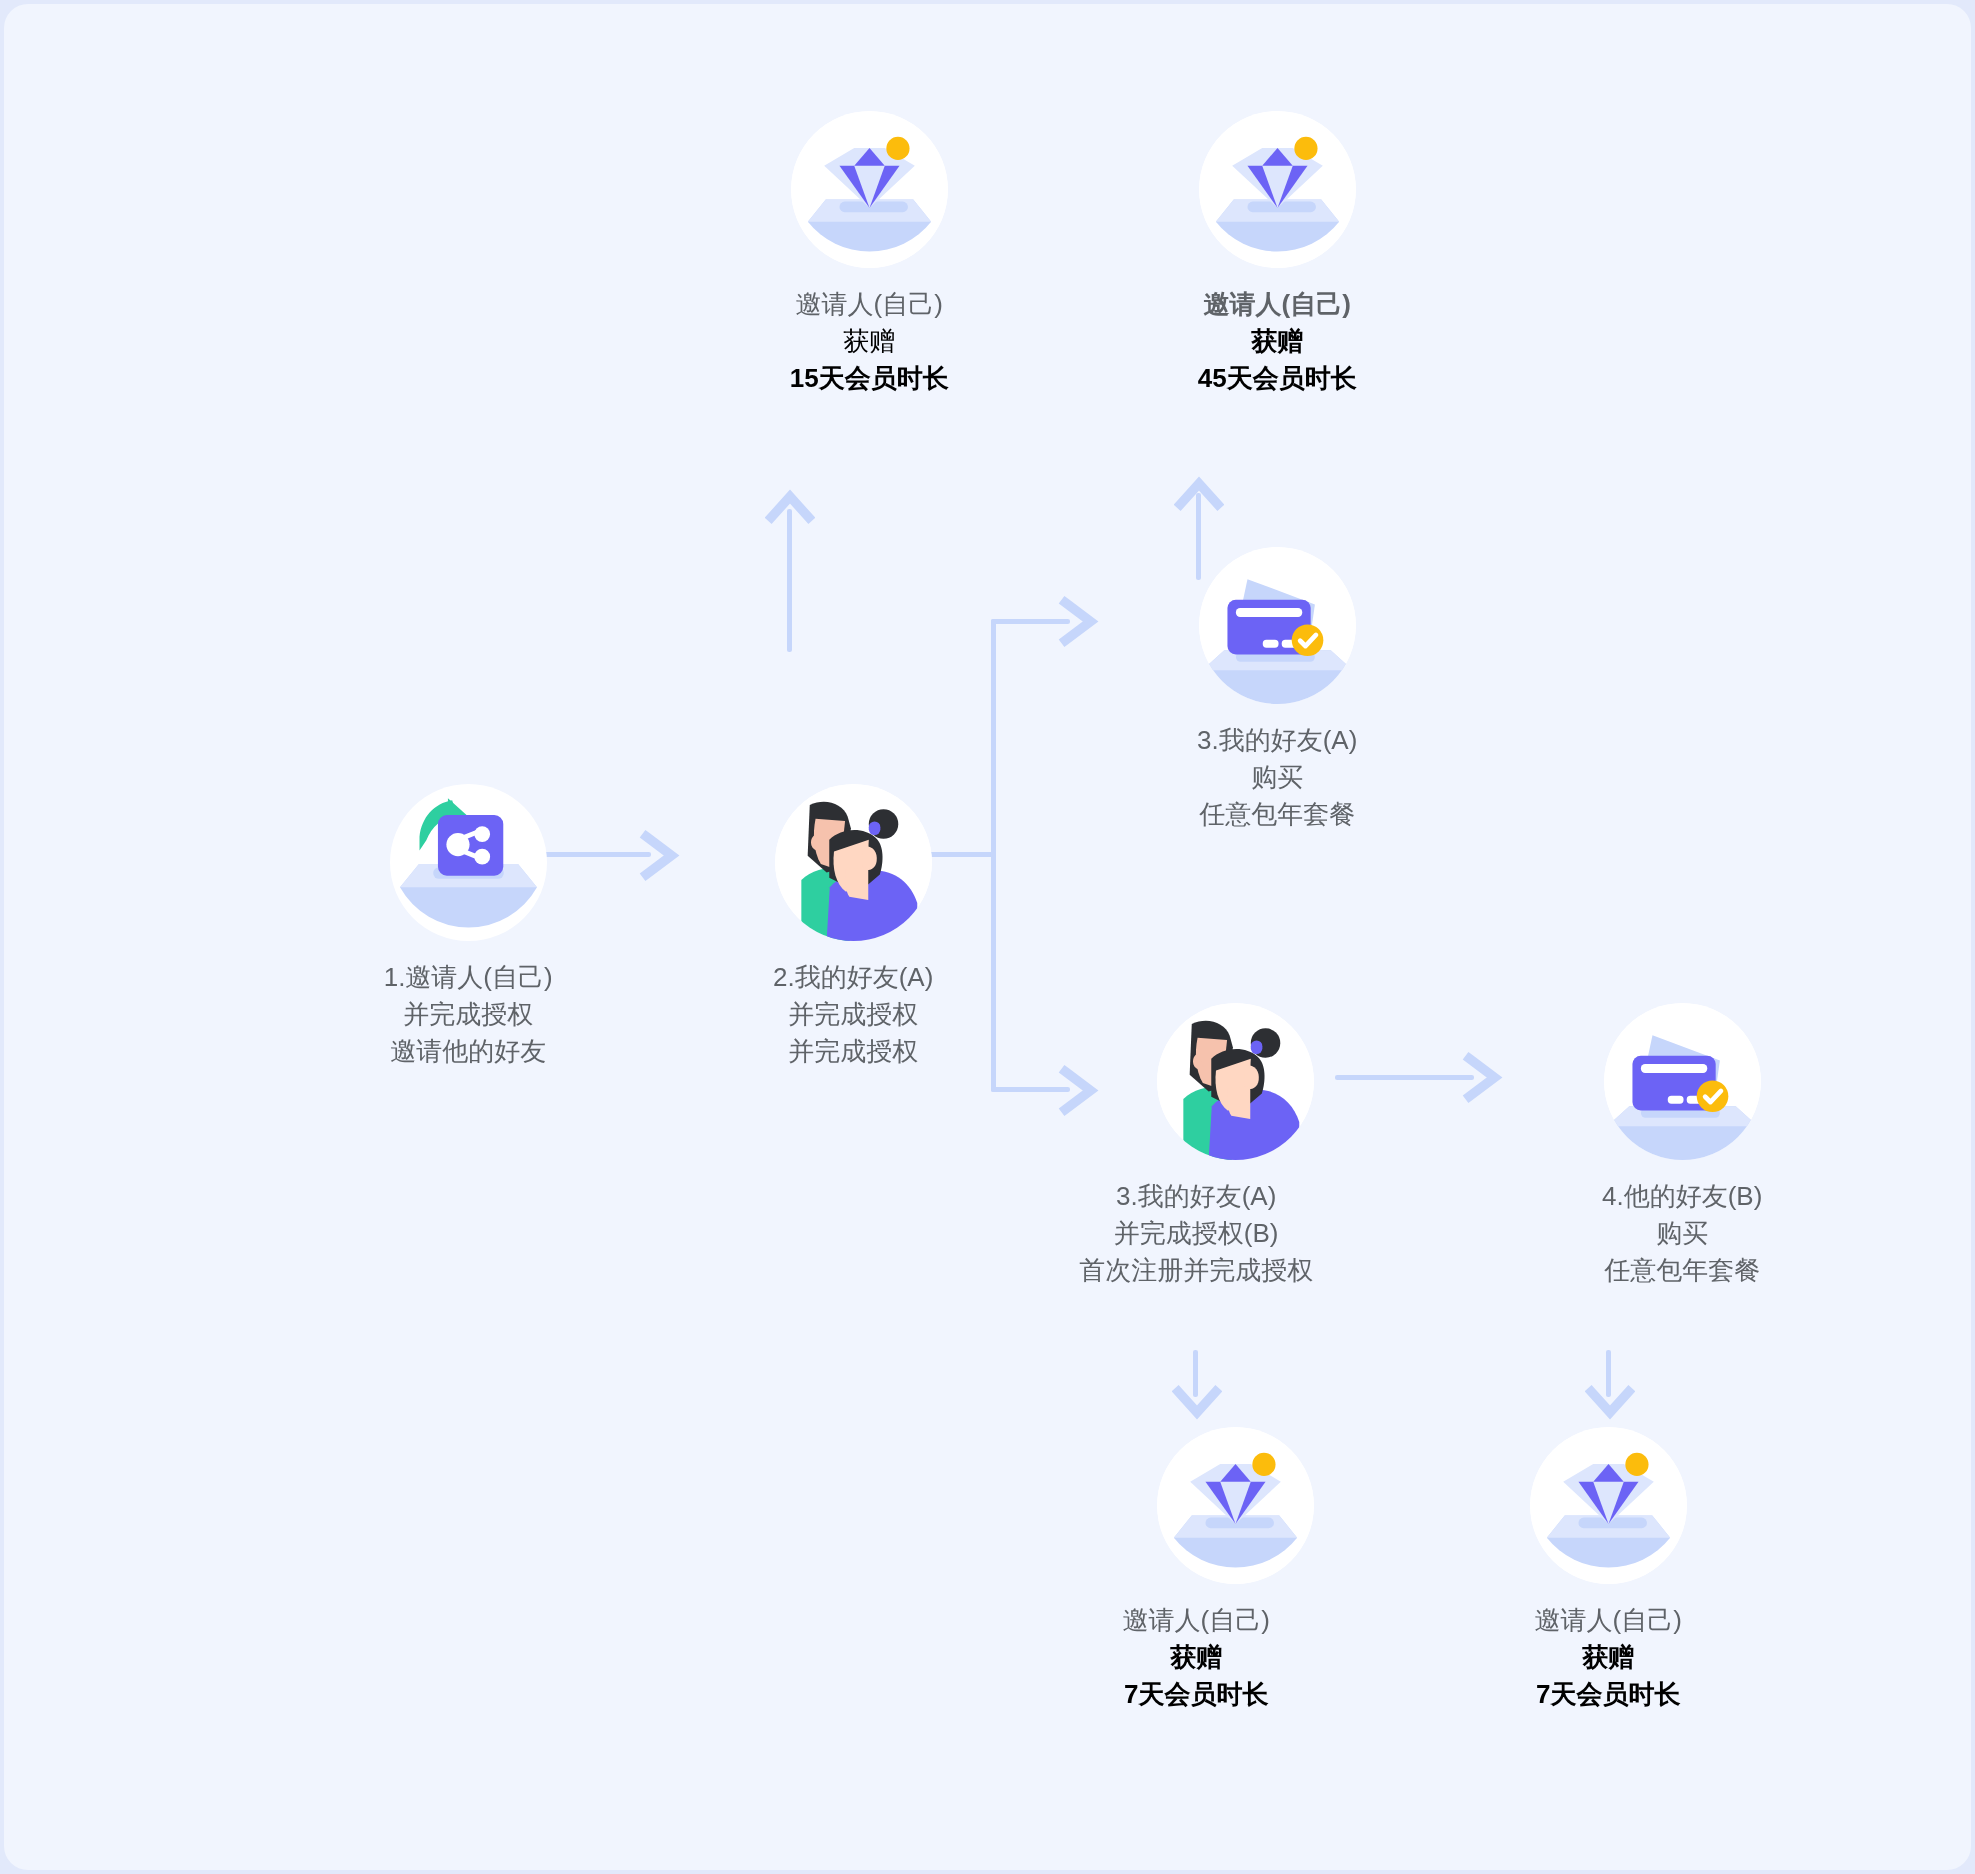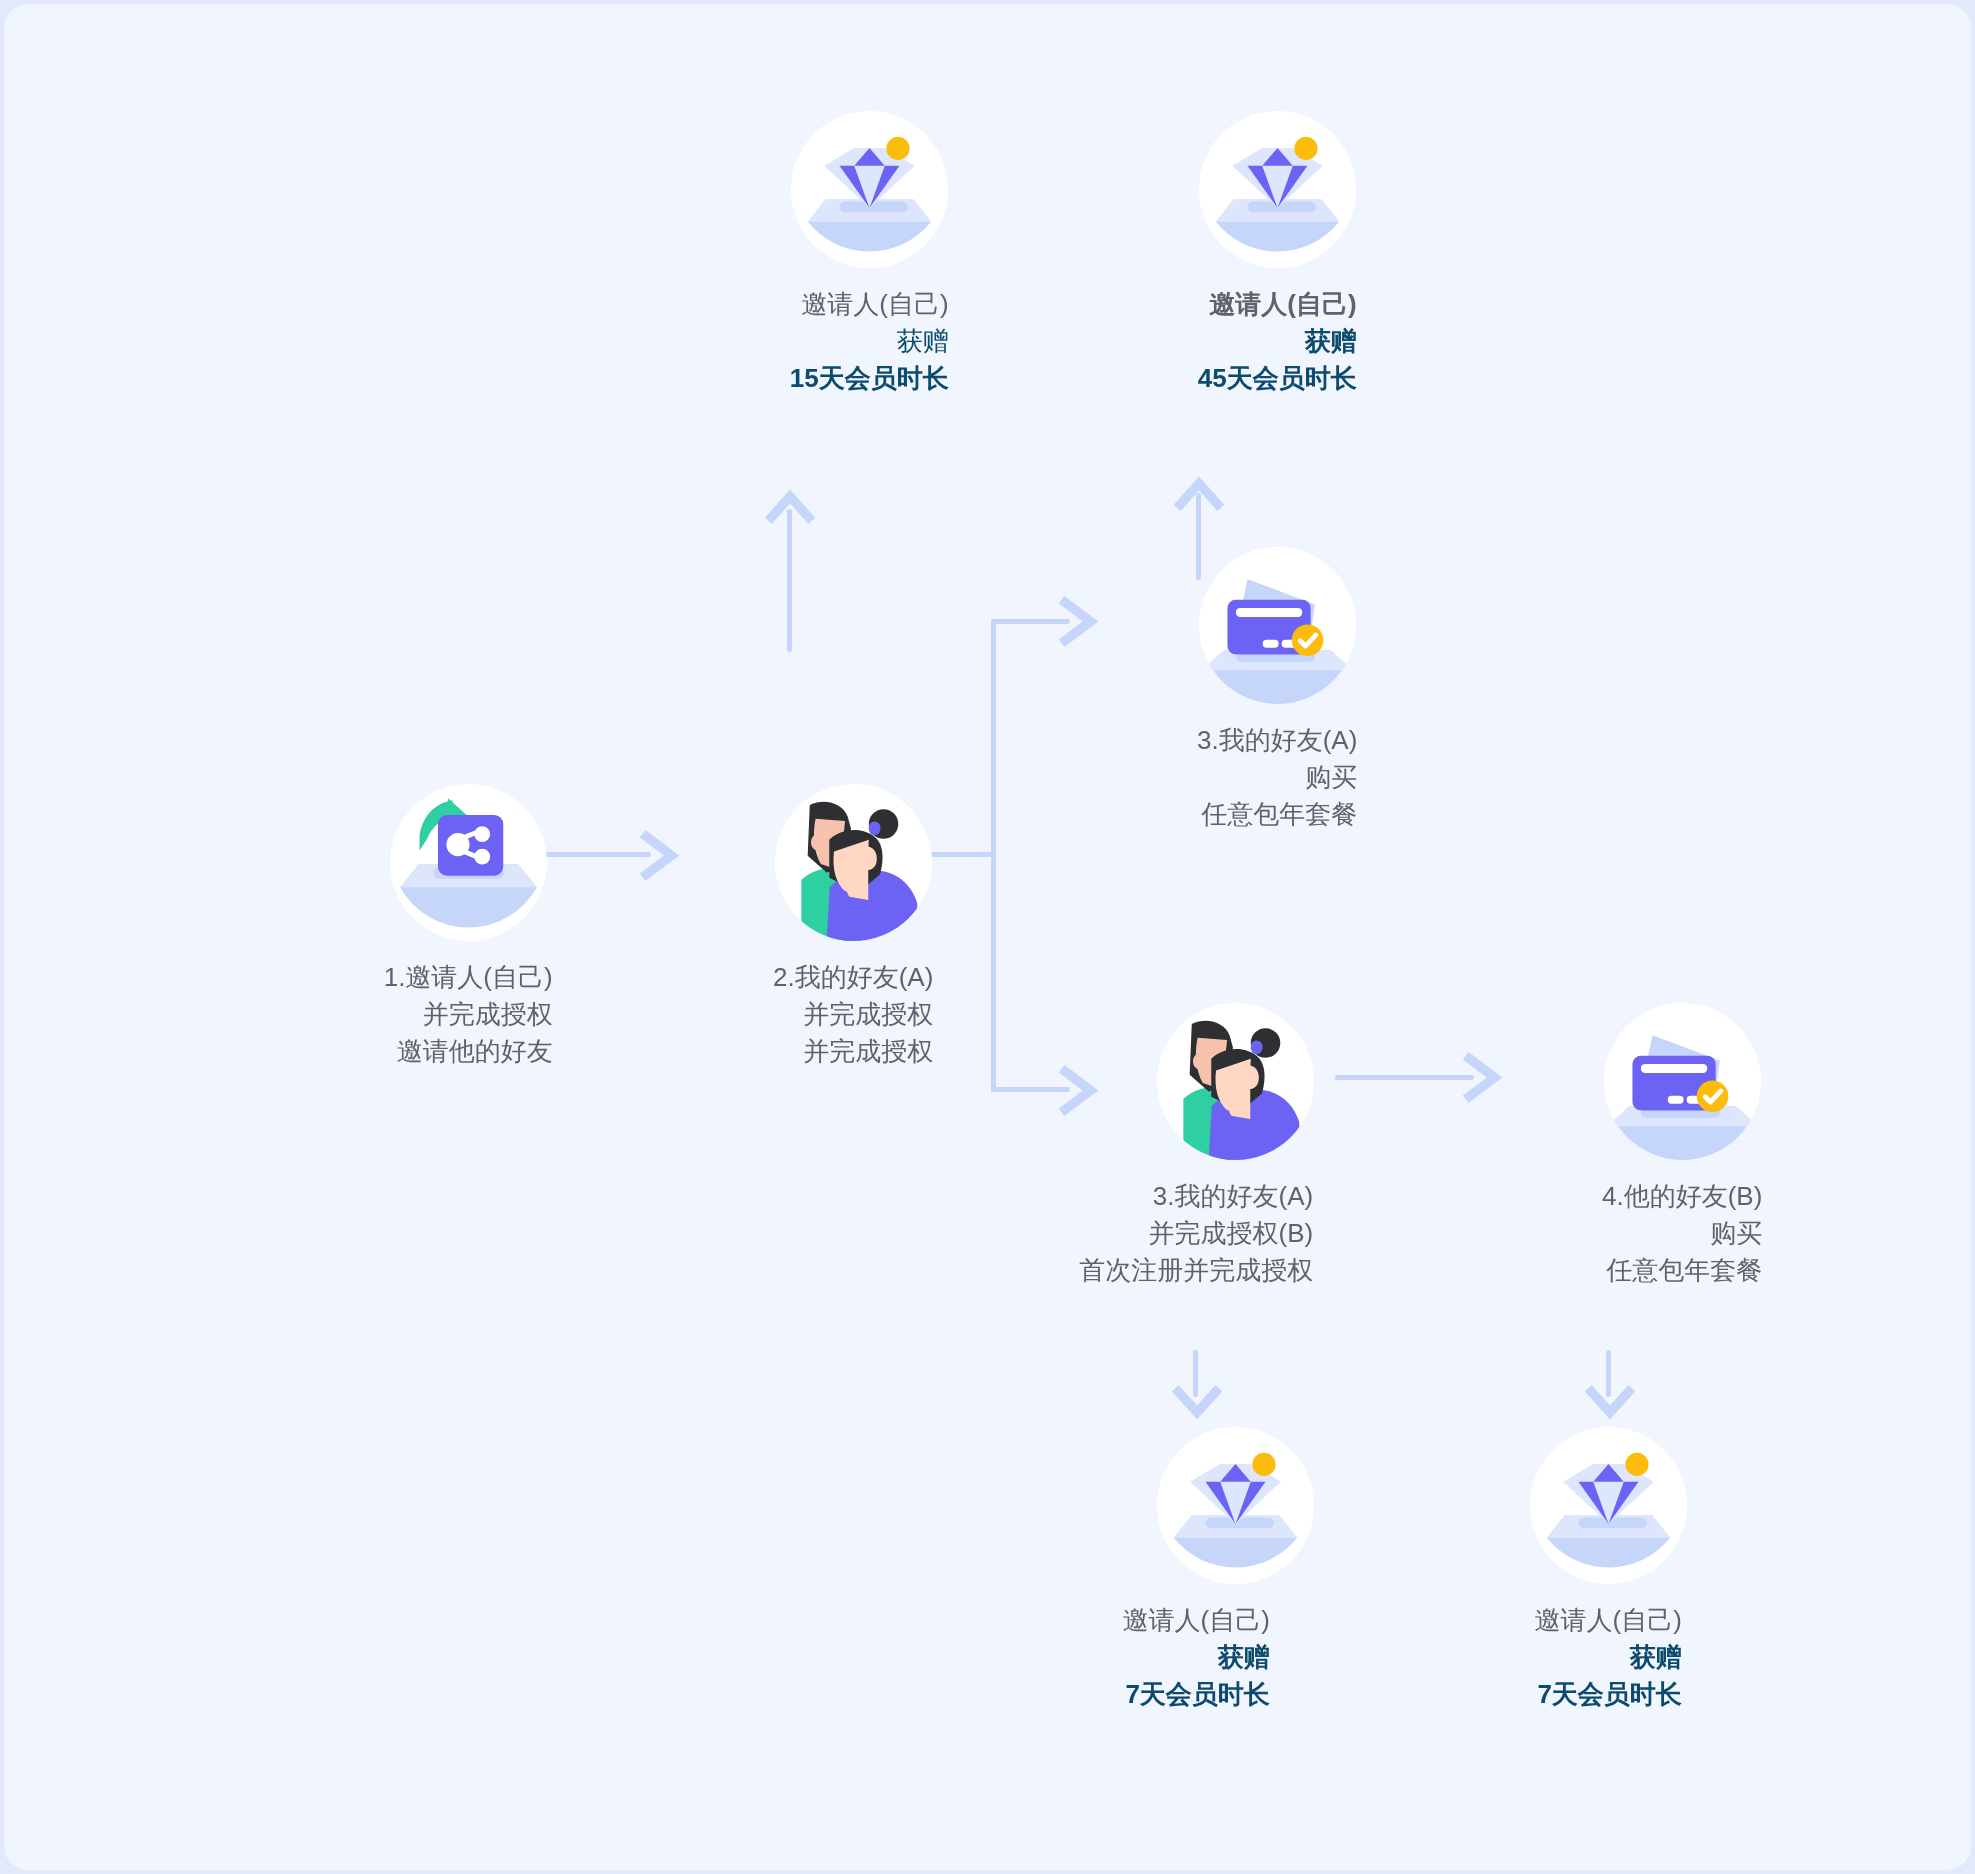--- a/index.html
+++ b/index.html
@@ -23,22 +23,22 @@
     position:relative;width:157px;height:157px;border-radius:50%;
     background:#ffffff;overflow:hidden;flex:none;
   }
   .icon-circle svg{position:absolute;left:0;top:0;width:157px;height:157px;}
 
   .caption{
     margin-top:18px;text-align:center;
     font-size:26px;line-height:1.42;color:#5f6368;
     white-space:nowrap;
   }
-  .caption .ln{display:block;text-align:right;}
-  .caption .gold{color:#0c4a6e;}
+  .caption .ln{display:block;}
+  .caption .gold{color:#000000;}
   .caption .bold{font-weight:700;}
 
   
   .conn{position:absolute;}
   .hline{position:absolute;background:#c6d6fb;height:4.7px;border-radius:2.1px;}
   .vline{position:absolute;background:#c6d6fb;width:4.7px;border-radius:2.1px;}
   .chev{position:absolute;}
   .chev svg{display:block;}
 </style>
 </head>

